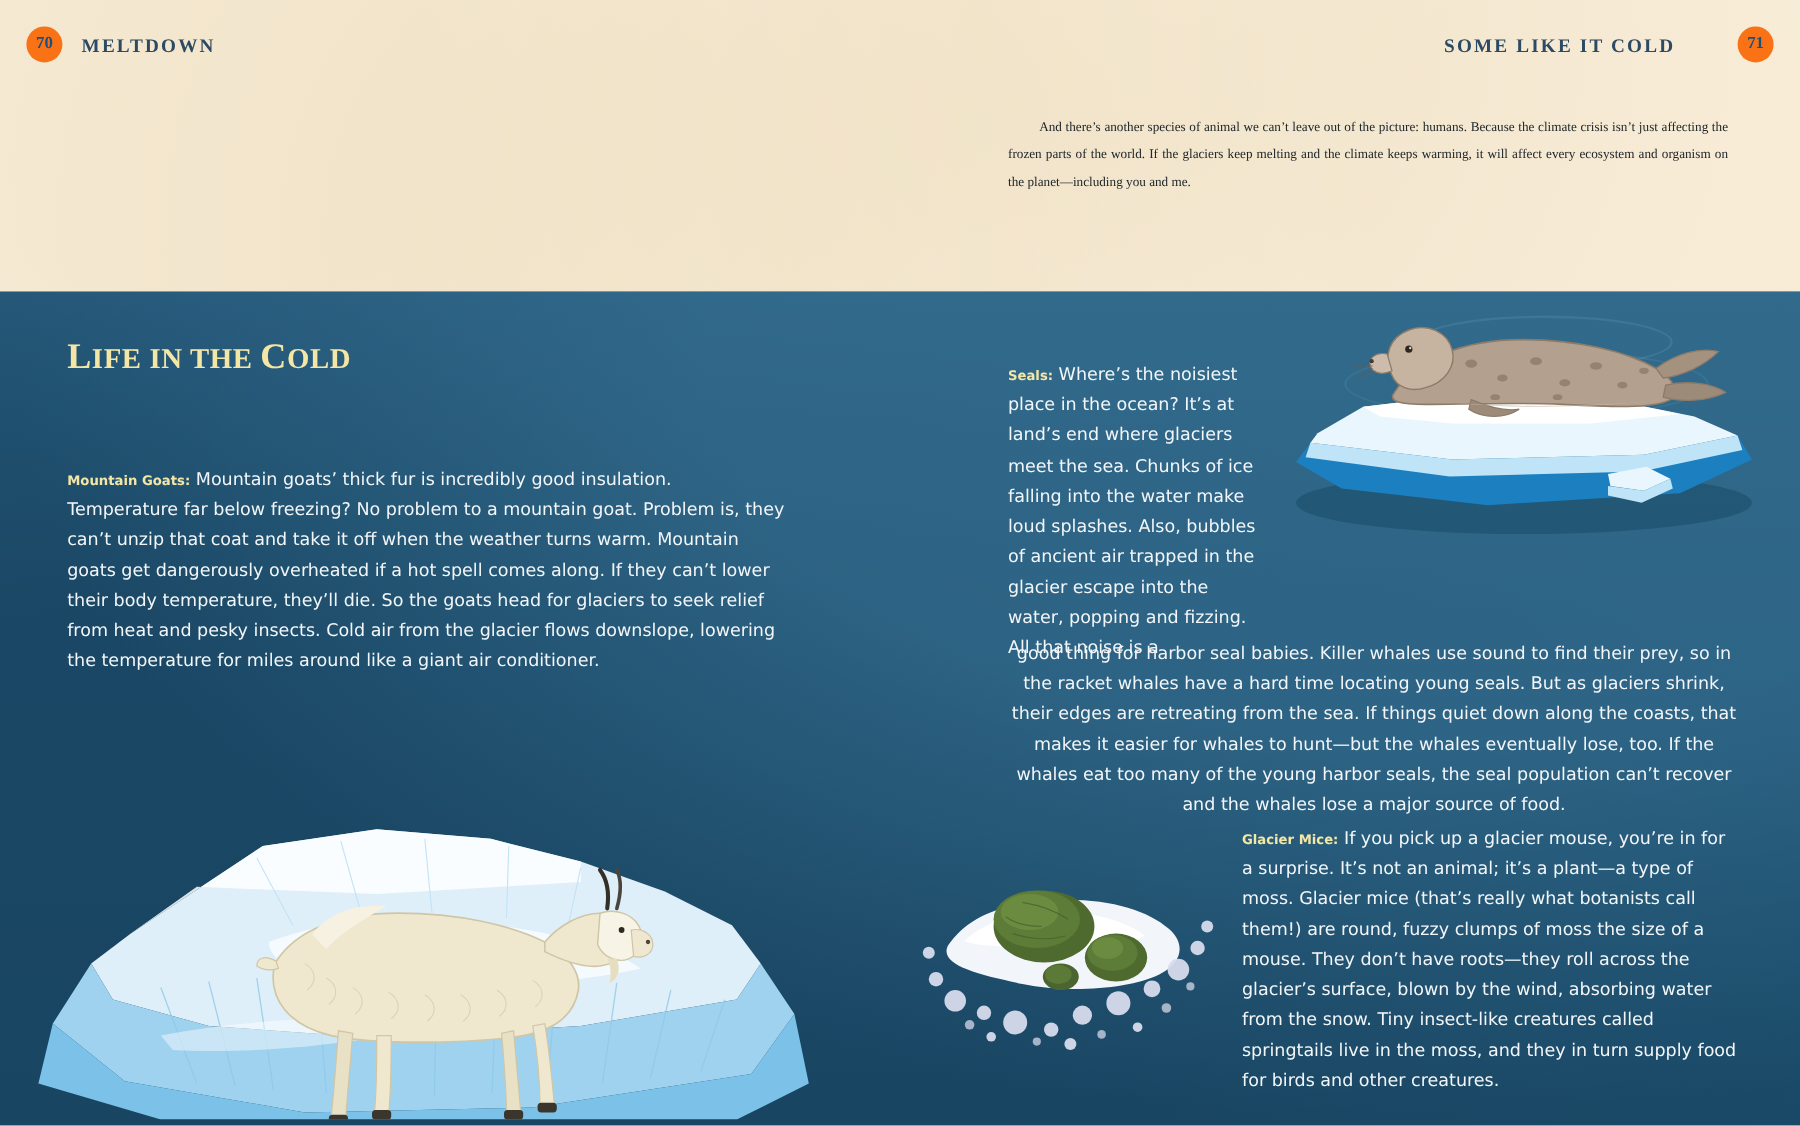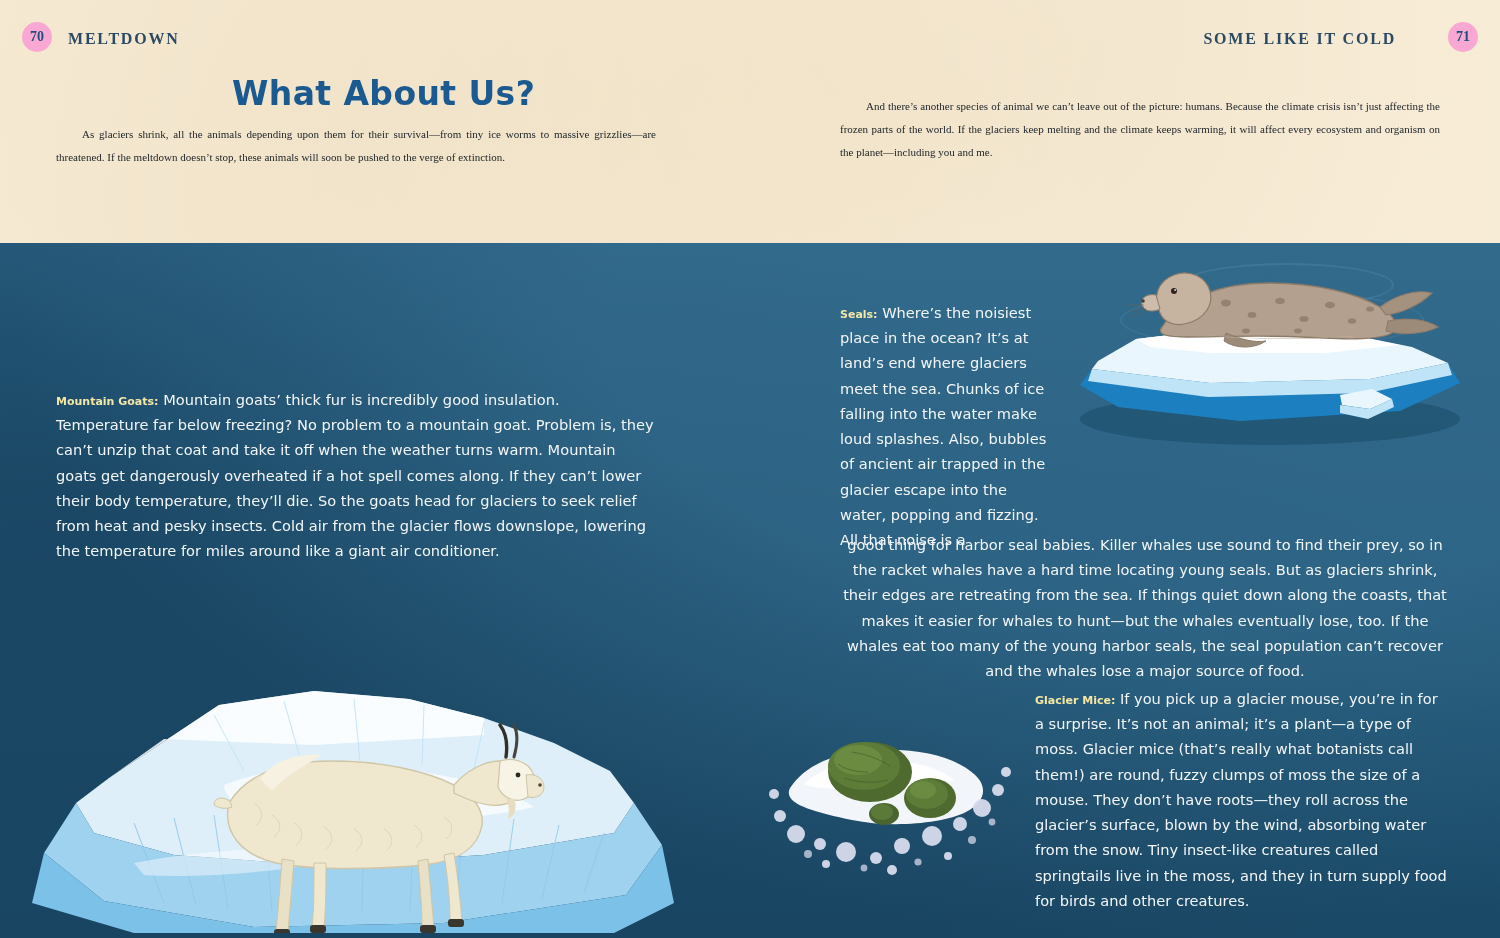--- a/index.html
+++ b/index.html
@@ -51,21 +51,21 @@
     font-weight: bold;
   }
   .runhead.left { left: 68px; }
   .runhead.right { right: 104px; }
   .folio {
     position: absolute;
     top: 22px;
     width: 30px;
     height: 30px;
     border-radius: 50%;
-    background: #f9a8d4;
+    background: #f97316;
     color: #1d4f7c;
     font-weight: bold;
     font-size: 14px;
     display: flex;
     align-items: center;
     justify-content: center;
     font-family: "Liberation Serif", serif;
   }
   .folio.left { left: 22px; }
   .folio.right { right: 22px; }
@@ -182,37 +182,36 @@
   <div class="folio left">70</div>
   <div class="runhead left">
     <span class="runhead-label">MELTDOWN</span>
   </div>
 
   <div class="folio right">71</div>
   <div class="runhead right">
     <span class="runhead-label">SOME LIKE IT COLD</span>
   </div>
 
-  <div class="headline">What About Us?</div>
-
-  <div class="top-col left">
-    <p>As glaciers shrink, all the animals depending upon them for their survival—from tiny ice worms to massive grizzlies—are threatened. If the meltdown doesn’t stop, these animals will soon be pushed to the verge of extinction.</p>
-  </div>
+
 
   <div class="top-col right">
     <p>And there’s another species of animal we can’t leave out of the picture: humans. Because the climate crisis isn’t just affecting the frozen parts of the world. If the glaciers keep melting and the climate keeps warming, it will affect every ecosystem and organism on the planet—including you and me.</p>
   </div>
 
   <div class="water">
     <div class="water-grad"></div>
 
     <div class="ripple" style="left:1180px; top:20px; width:210px; height:40px;"></div>
     <div class="ripple" style="left:1120px; top:48px; width:300px; height:54px; border-color:rgba(120,180,210,0.13);"></div>
     <div class="ripple" style="left:1240px; top:130px; width:160px; height:32px; border-color:rgba(120,180,210,0.10);"></div>
 
+    <div class="section-title">
+      <span>L</span><span class="small-caps">IFE IN THE </span><span>C</span><span class="small-caps">OLD</span>
+    </div>
 
 
     <div class="wcol goats">
       <b class="lead">Mountain Goats:</b><span> Mountain goats’ thick fur is incredibly good insulation. Temperature far below freezing? No problem to a mountain goat. Problem is, they can’t unzip that coat and take it off when the weather turns warm. Mountain goats get dangerously overheated if a hot spell comes along. If they can’t lower their body temperature, they’ll die. So the goats head for glaciers to seek relief from heat and pesky insects. Cold air from the glacier flows downslope, lowering the temperature for miles around like a giant air conditioner.</span>
     </div>
 
     <svg class="art" style="left:14px; top:260px;" width="700" height="430" viewBox="0 0 700 430">
 
       <path d="M95 275 L205 202 L300 188 L395 196 L470 215 L540 240 L596 268 L620 300 L600 330 L470 352 L300 362 L160 352 L80 330 L62 300 Z" fill="#dfeffa"></path>
       <path d="M95 275 L205 202 L300 188 L395 196 L470 215 L470 232 L300 242 L150 236 L95 275 Z" fill="#ffffff" opacity="0.85"></path>

